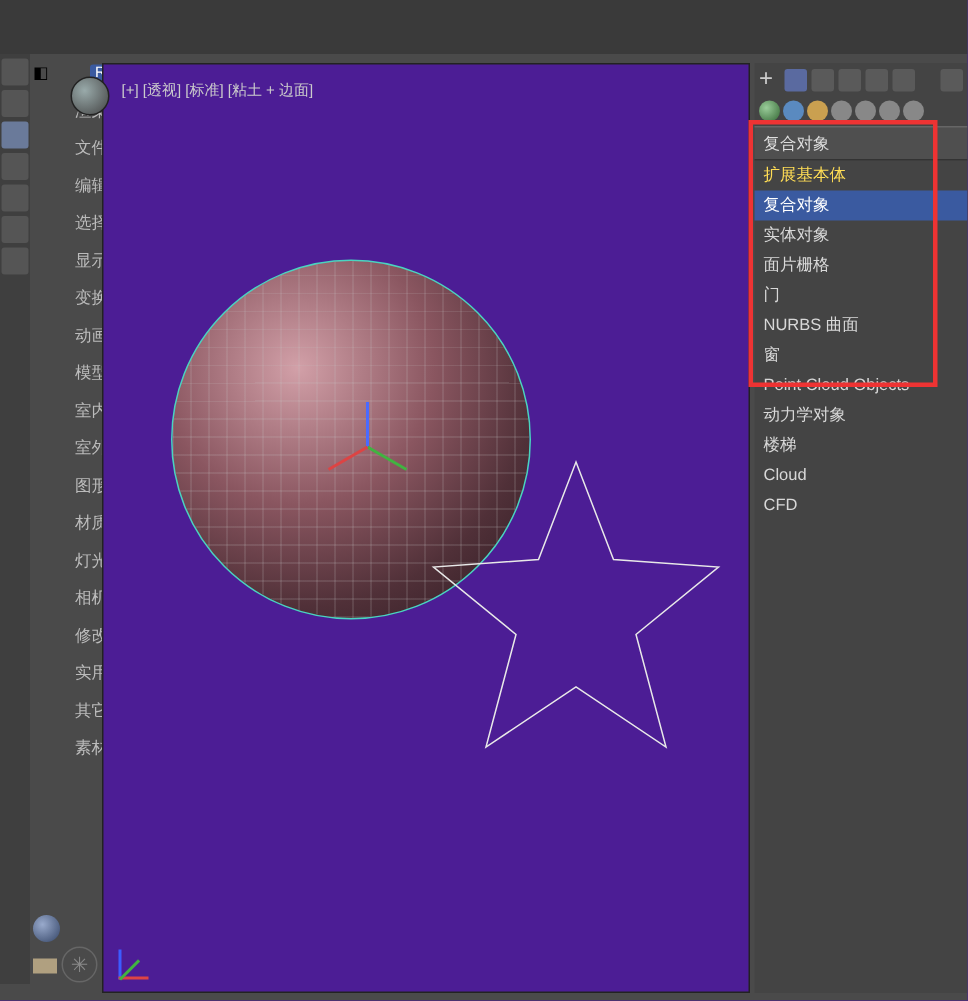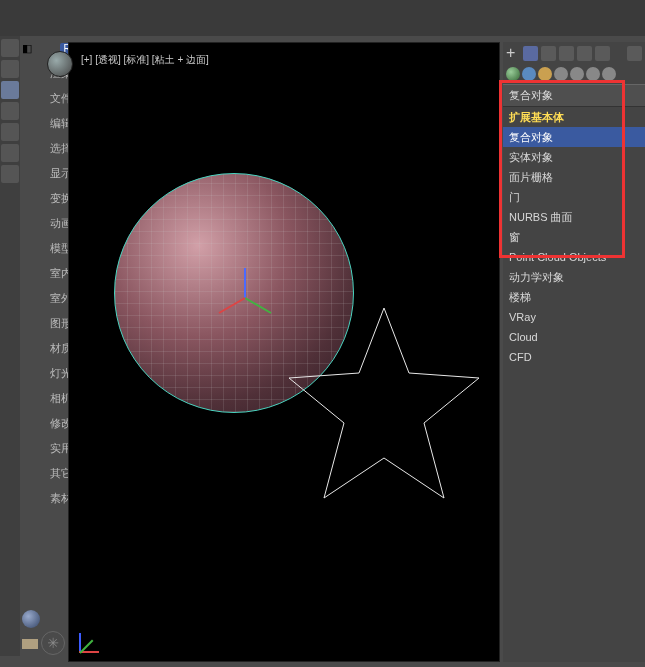--- a/index.html
+++ b/index.html
@@ -13,21 +13,21 @@
 .far-left-col .iconbtn { width: 18px; height: 18px; background: #555; border-radius: 2px; margin-left: 1px; display:flex; align-items:center; justify-content:center; }
 
 
 .side-col { position: absolute; left: 20px; top: 36px; width: 46px; height: 620px; display: flex; flex-direction: column; }
 .side-item { display: flex; flex-direction: row; align-items: center; height: 25px; gap: 4px; padding-left: 2px; }
 .side-item .ico { width: 16px; height: 16px; display:flex; align-items:center; justify-content:center; font-size:11px; }
 .side-item .lbl { color: #bbb; font-size: 11px; white-space: nowrap; margin-left: 24px; }
 .side-item.badge .lbl { background:#3a5aa0; color:#fff; padding:0 3px; border-radius:2px; font-size:10px;}
 
 
-.viewport { position: absolute; left: 68px; top: 42px; width: 432px; height: 620px; background: #000000; border: 1px solid #222; }
+.viewport { position: absolute; left: 68px; top: 42px; width: 432px; height: 620px; background: #4c1d95; border: 1px solid #222; }
 .viewport-label { position: absolute; top: 10px; left: 12px; color: #ccc; font-size: 10px; }
 .viewcube { position:absolute; top:8px; left:-22px; width:26px; height:26px; background:radial-gradient(circle at 35% 35%, #9aa, #444); border-radius:50%; border:1px solid #222;}
 .sphere { position:absolute; top:130px; left:45px; width:240px; height:240px; border-radius:50%; background: radial-gradient(circle at 35% 30%, #d2a0a8, #8a5660 40%, #503038 70%, #2a1820); border:1px solid #4ad4c0; overflow:hidden;}
 .sphere::before { content:""; position:absolute; inset:0; border-radius:50%; background: repeating-linear-gradient(0deg, rgba(200,200,200,0.15) 0 1px, transparent 1px 12px), repeating-linear-gradient(90deg, rgba(200,200,200,0.15) 0 1px, transparent 1px 12px);}
 .gizmo { position:absolute; top:225px; left:145px; width:60px; height:60px; }
 .gizmo .ax { position:absolute; left:30px; top:30px; width:2px; height:30px; transform-origin:top; }
 .gizmo .axz { background:#4a6aff; transform:rotate(180deg);}
 .gizmo .axy { background:#41b341; transform:rotate(-60deg);}
 .gizmo .axx { background:#d44; transform:rotate(60deg);}
 .gizmo-corner { position:absolute; bottom:8px; left:10px; width:26px; height:26px;}
@@ -44,21 +44,21 @@
 .panel-toolbar { height: 22px; display:flex; align-items:center; gap:3px; padding:0 3px;}
 .panel-toolbar .tbtn { width:15px; height:15px; background:#5a5a5a; border-radius:2px;}
 .panel-toolbar .plus { color:#ccc; font-size:16px; line-height:14px; background:none; width:14px;}
 .panel-tabs { height: 20px; display:flex; gap:2px; padding:0 3px; align-items:center;}
 .panel-tabs .tab-ico { width:14px; height:14px; border-radius:50%; }
 
 .dropdown-hdr { background:#4f4f4f; color:#ddd; font-size:11px; padding:3px 6px; border-top:1px solid #666; border-bottom:1px solid #333;}
 .geom-list { list-style:none; }
 .geom-list li { padding:2px 6px; font-size:11px; color:#d8d8d8; cursor:pointer; line-height:16px;}
 .geom-list li.selected { background:#3a5aa0; color:#fff; }
-.geom-list li.highlight-text { color:#ffdd55;font-weight:bold; }
+.geom-list li.highlight-text { color:#ffdd55; }
 
 .red-box { position:absolute; top:-4px; left:-4px; width:126px; height:178px; border:3px solid #e33; pointer-events:none; z-index:10;}
 .list-wrap { position:relative; }
 
 
 svg { display:block; }
 </style>
 </head>
 <body>
 
@@ -216,17 +216,16 @@
         <li>面片栅格</li>
         <li>门</li>
         <li>NURBS 曲面</li>
       </ul>
   </div>
   <ul class="geom-list" id="glist-b">
       <li>窗</li>
       <li>Point Cloud Objects</li>
       <li>动力学对象</li>
       <li>楼梯</li>
-      <li>VRay</li>
       <li>Cloud</li>
       <li>CFD</li>
     </ul>
 </div>
 
 </body></html>

